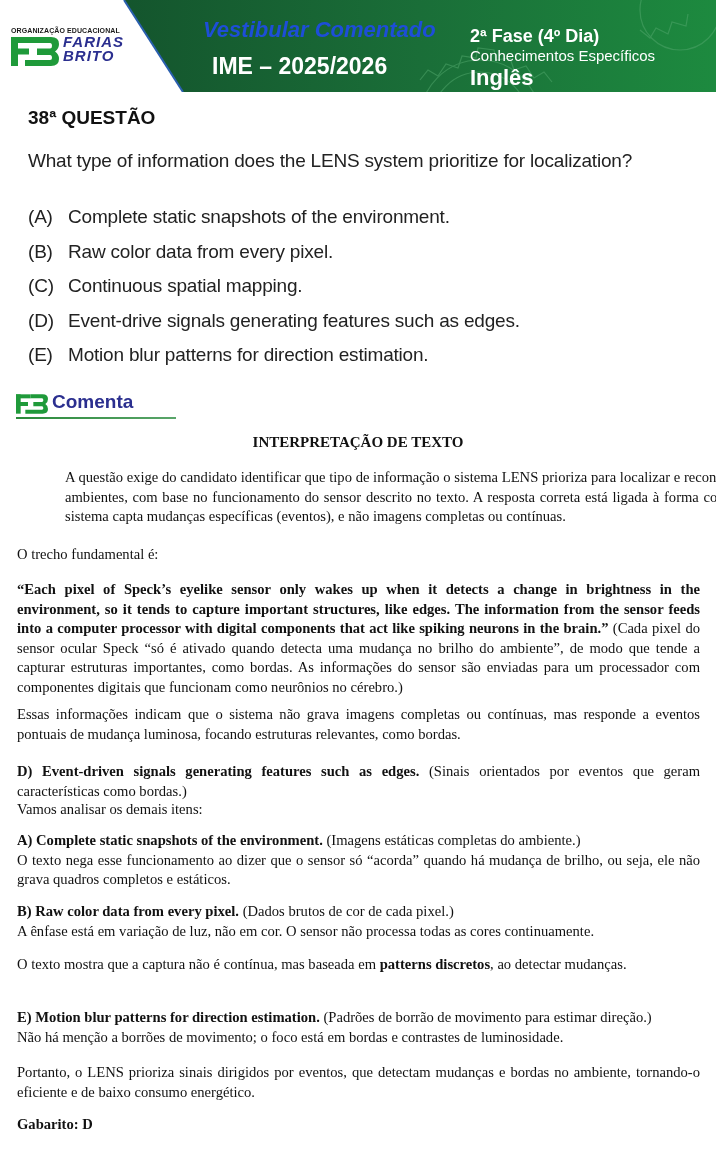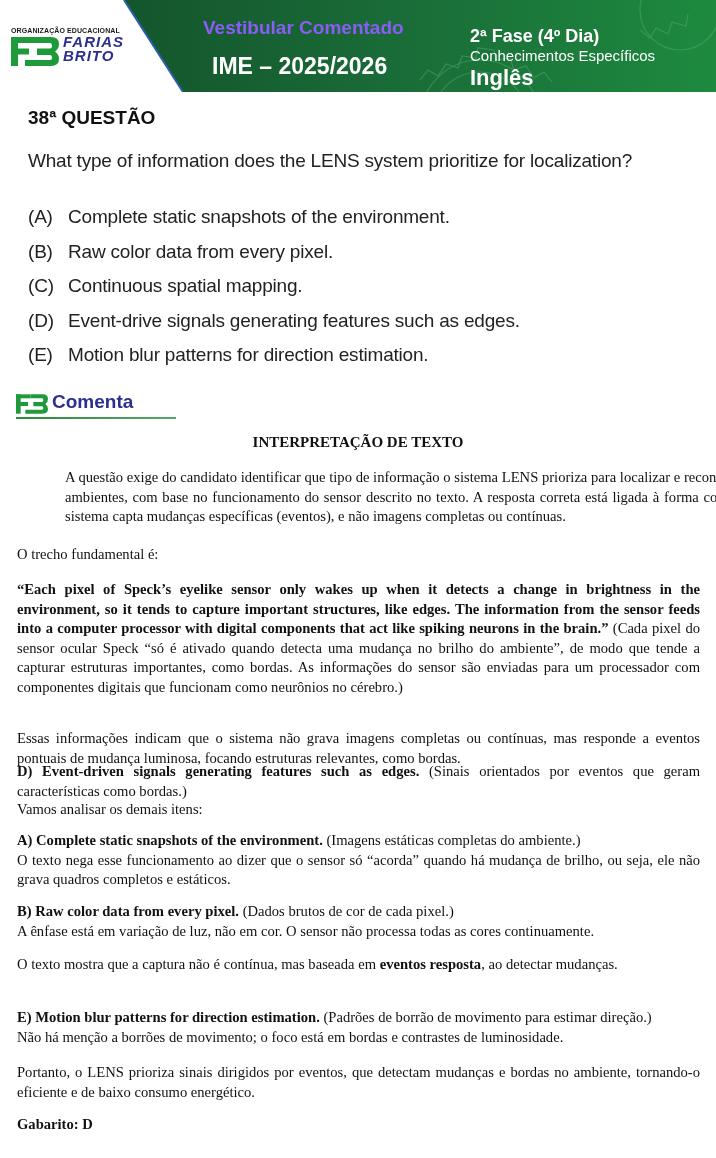--- a/index.html
+++ b/index.html
@@ -3,21 +3,21 @@
 <meta charset="utf-8">
 <style>
   html, body { margin: 0; padding: 0; background: #ffffff; }
   body { width: 716px; height: 1158px; position: relative; overflow: hidden; }
   .header { position: absolute; left: 0; top: 0; width: 716px; height: 92px; background: #ffffff; overflow: hidden; }
   .header-green { position: absolute; left: 0; top: 0; width: 716px; height: 92px; }
   .logo { position: absolute; left: 11px; top: 27px; width: 120px; height: 42px; }
   .logo-org { position: absolute; left: 0; top: 0; font-family: "Liberation Sans", sans-serif; font-weight: bold; font-size: 7px; color: #1a1a1a; letter-spacing: 0.1px; white-space: nowrap; }
   .logo-fb { position: absolute; left: 0; top: 10px; width: 48px; height: 29px; }
   .logo-name { position: absolute; left: 52px; top: 8px; font-family: "Liberation Sans", sans-serif; font-weight: bold; font-style: italic; font-size: 15px; line-height: 14px; color: #2b2f8f; letter-spacing: 1px; }
-  .h-title1 { position: absolute; left: 203px; top: 17px; font-family: "Liberation Sans", sans-serif; font-weight: bold; font-size: 19px; color: #8b5cf6; white-space: nowrap; }
+  .h-title1 { position: absolute; left: 203px; top: 17px; font-family: "Liberation Sans", sans-serif; font-weight: bold; font-size: 22px; color: #1d4ed8; white-space: nowrap; font-style: italic; }
   .h-title2 { position: absolute; left: 212px; top: 53px; font-family: "Liberation Sans", sans-serif; font-weight: bold; font-size: 23px; color: #ffffff; white-space: nowrap; }
   .h-right { position: absolute; left: 470px; top: 8px; width: 190px; text-align: left; font-family: Liberation Sans, sans-serif; color: #ffffff; margin-top: 17px; }
   .h-fase { font-weight: bold; font-size: 18px; line-height: 22px; }
   .h-conh { font-size: 15px; line-height: 17px; }
   .h-ingles { font-weight: bold; font-size: 22px; line-height: 28px; }
 
   .q-num { position: absolute; left: 28px; top: 107px; font-family: "Liberation Sans", sans-serif; font-weight: bold; font-size: 19px; color: #111; }
   .q-text { position: absolute; left: 28px; top: 150px; font-family: "Liberation Sans", sans-serif; font-size: 19px; color: #222; white-space: nowrap; letter-spacing: -0.2px; }
   .opts { position: absolute; left: 28px; top: 206px; font-family: "Liberation Sans", sans-serif; font-size: 19px; color: #222; }
   .opt { height: 34.5px; white-space: nowrap; display: flex; letter-spacing: -0.2px; }
@@ -119,40 +119,40 @@
 <div class="sec-title">INTERPRETAÇÃO DE TEXTO</div>
 
 <div class="body-text" style="top:468px;margin-left:48px;">A questão exige do candidato identificar que tipo de informação o sistema LENS prioriza para localizar e reconhecer ambientes, com base no funcionamento do sensor descrito no texto. A resposta correta está ligada à forma como o sistema capta mudanças específicas (eventos), e não imagens completas ou contínuas.</div>
 <div class="body-text" style="top:545px;">O trecho fundamental é:</div>
 
 <div class="body-text" style="top:580px;">
   <span class="b">“Each pixel of Speck’s eyelike sensor only wakes up when it detects a change in brightness in the environment, so it tends to capture important structures, like edges. The information from the sensor feeds into a computer processor with digital components that act like spiking neurons in the brain.”</span>
   <span>(Cada pixel do sensor ocular Speck “só é ativado quando detecta uma mudança no brilho do ambiente”, de modo que tende a capturar estruturas importantes, como bordas. As informações do sensor são enviadas para um processador com componentes digitais que funcionam como neurônios no cérebro.)</span>
 </div>
 
-<div class="body-text" style="top:705px;margin-top:24px;">Essas informações indicam que o sistema não grava imagens completas ou contínuas, mas responde a eventos pontuais de mudança luminosa, focando estruturas relevantes, como bordas.</div>
+<div class="body-text" style="top:705px;">Essas informações indicam que o sistema não grava imagens completas ou contínuas, mas responde a eventos pontuais de mudança luminosa, focando estruturas relevantes, como bordas.</div>
 
 <div class="body-text" style="top:762px;">
   <span class="b">D) Event-driven signals generating features such as edges.</span><span> (Sinais orientados por eventos que geram características como bordas.)</span>
 </div>
 
 <div class="body-text" style="top:800px;">Vamos analisar os demais itens:</div>
 
 <div class="body-text" style="top:831px;">
   <div><span class="b">A) Complete static snapshots of the environment.</span><span> (Imagens estáticas completas do ambiente.)</span></div>
   <div>O texto nega esse funcionamento ao dizer que o sensor só “acorda” quando há mudança de brilho, ou seja, ele não grava quadros completos e estáticos.</div>
 </div>
 
 <div class="body-text" style="top:902px;">
   <div><span class="b">B) Raw color data from every pixel.</span><span> (Dados brutos de cor de cada pixel.)</span></div>
   <div>A ênfase está em variação de luz, não em cor. O sensor não processa todas as cores continuamente.</div>
 </div>
 
 <div class="body-text" style="top:955px;">
-  <div><span>O texto mostra que a captura não é contínua, mas baseada em </span><span class="b">eventos resposta</span><span>, ao detectar mudanças.</span></div>
+  <div><span>O texto mostra que a captura não é contínua, mas baseada em </span><span class="b">patterns discretos</span><span>, ao detectar mudanças.</span></div>
 </div>
 
 <div class="body-text" style="top:1008px;">
   <div><span class="b">E) Motion blur patterns for direction estimation.</span><span> (Padrões de borrão de movimento para estimar direção.)</span></div>
   <div>Não há menção a borrões de movimento; o foco está em bordas e contrastes de luminosidade.</div>
 </div>
 
 <div class="body-text" style="top:1063px;">Portanto, o LENS prioriza sinais dirigidos por eventos, que detectam mudanças e bordas no ambiente, tornando-o eficiente e de baixo consumo energético.</div>
 
 <div class="body-text b" style="top:1115px;">Gabarito: D</div>

